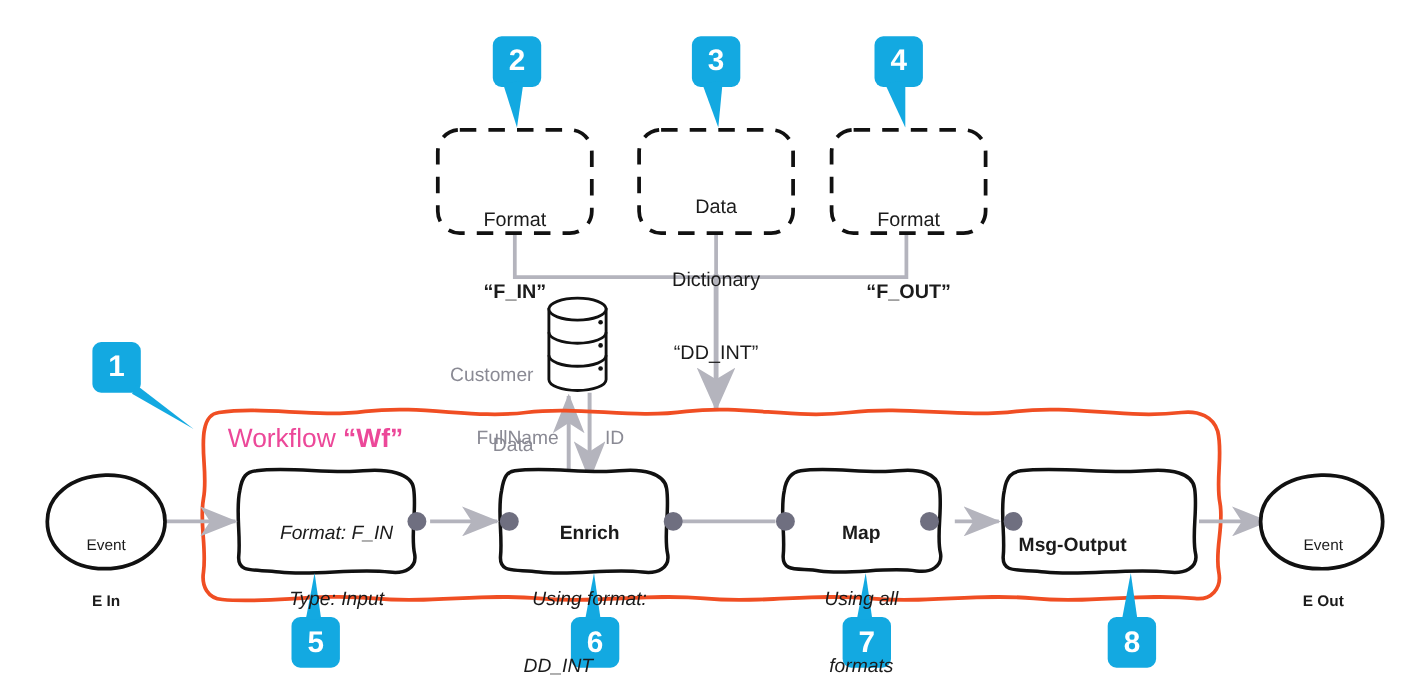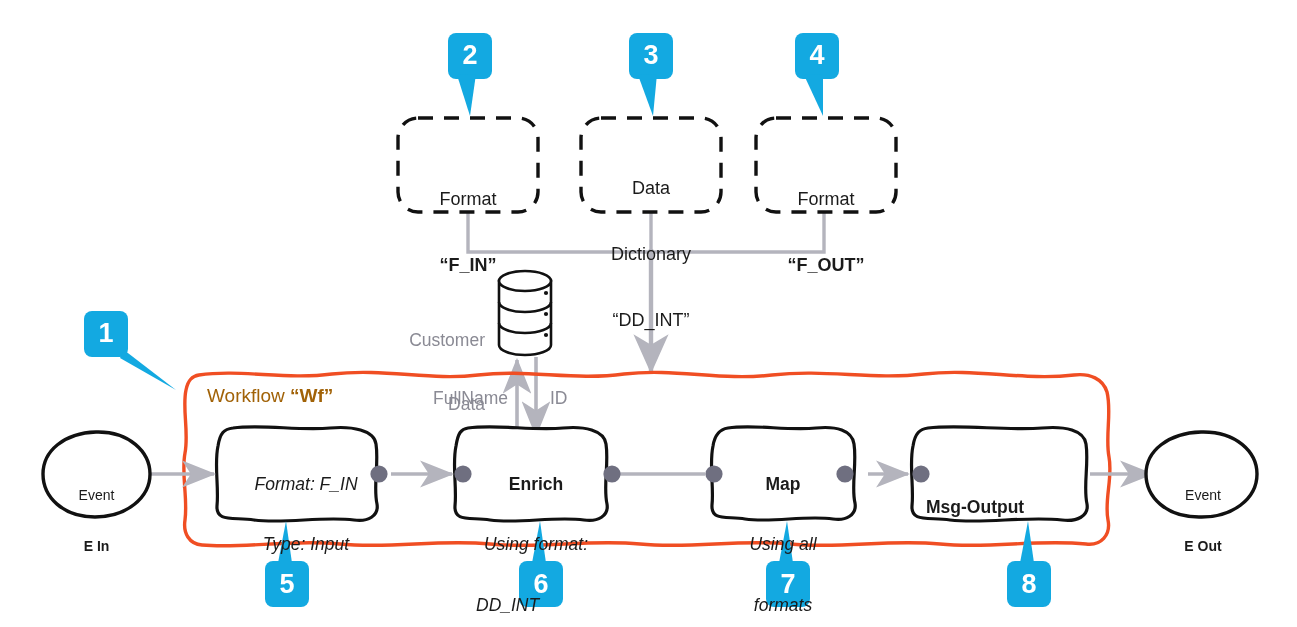--- a/index.html
+++ b/index.html
@@ -52,22 +52,22 @@
   .dash-txt {
     font-size: 18px;
     color: #1b1b1b;
   }
   .ev-txt { font-size: 14px; }
   .gray-lbl {
     color: #8a8a94;
     font-size: 17.5px;
   }
   .wf-lbl {
-    font-size: 19px;
-    color: #a16207;
+    font-size: 24px;
+    color: #ec4899;
     text-align: left;
   }
   .wf-lbl b { font-weight: bold; }
 </style>
 </head>
 <body>
 
 <div id="stage">
 
   <svg class="layer" viewBox="0 0 1297 627">
@@ -267,21 +267,21 @@
     <div class="node-sub" style="text-align:left; padding-left:14px;">DD_INT</div>
   </div>
 
   <div class="txt" style="left:715px; top:435px; width:136px;">
     <div class="node-title">Map</div>
     <div class="node-sub">Using all</div>
     <div class="node-sub">formats</div>
   </div>
 
   <div class="txt" style="left:926px; top:446px; width:160px;">
-    <div class="node-title" style="text-align:left;margin-top:12px;">Msg-Output</div>
+    <div class="node-title" style="text-align:left;">Msg-Output</div>
   </div>
 
   <div class="txt ev-txt" style="left:43px; top:453px; width:107px;">
     <div>Event</div>
     <div style="font-weight:bold;">E In</div>
   </div>
 
   <div class="txt ev-txt" style="left:1148px; top:453px; width:110px;">
     <div>Event</div>
     <div style="font-weight:bold;">E Out</div>

